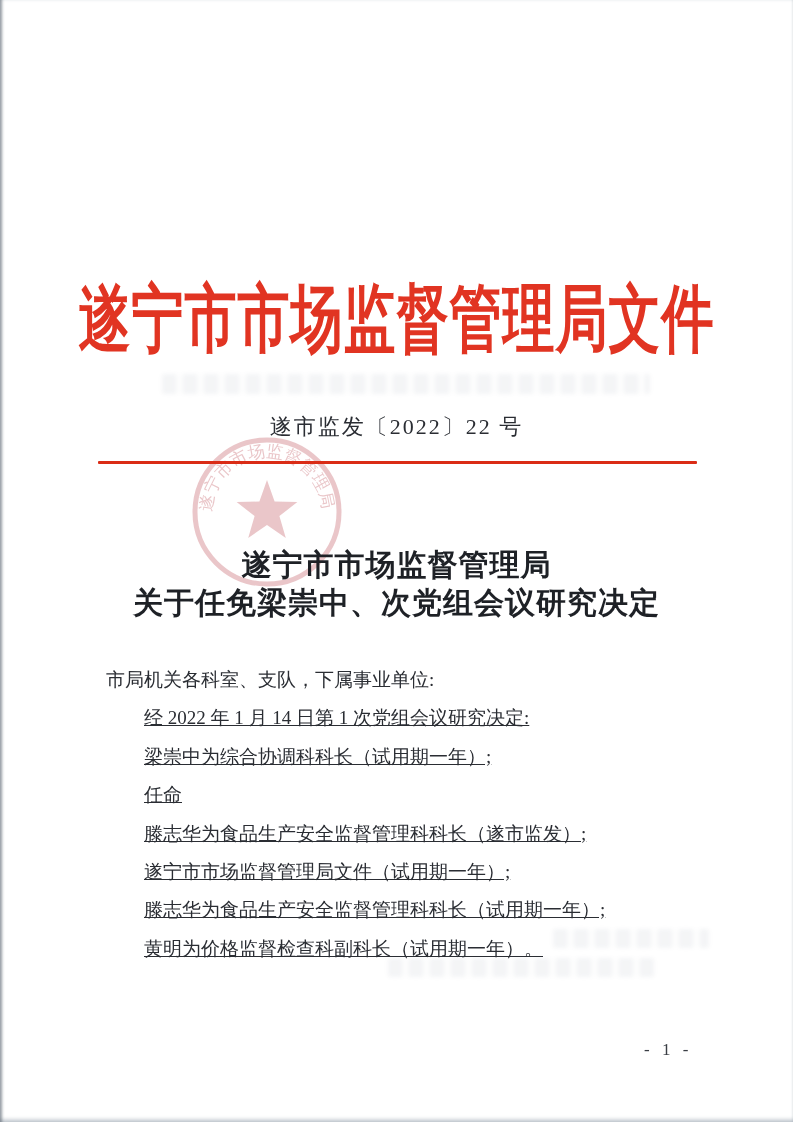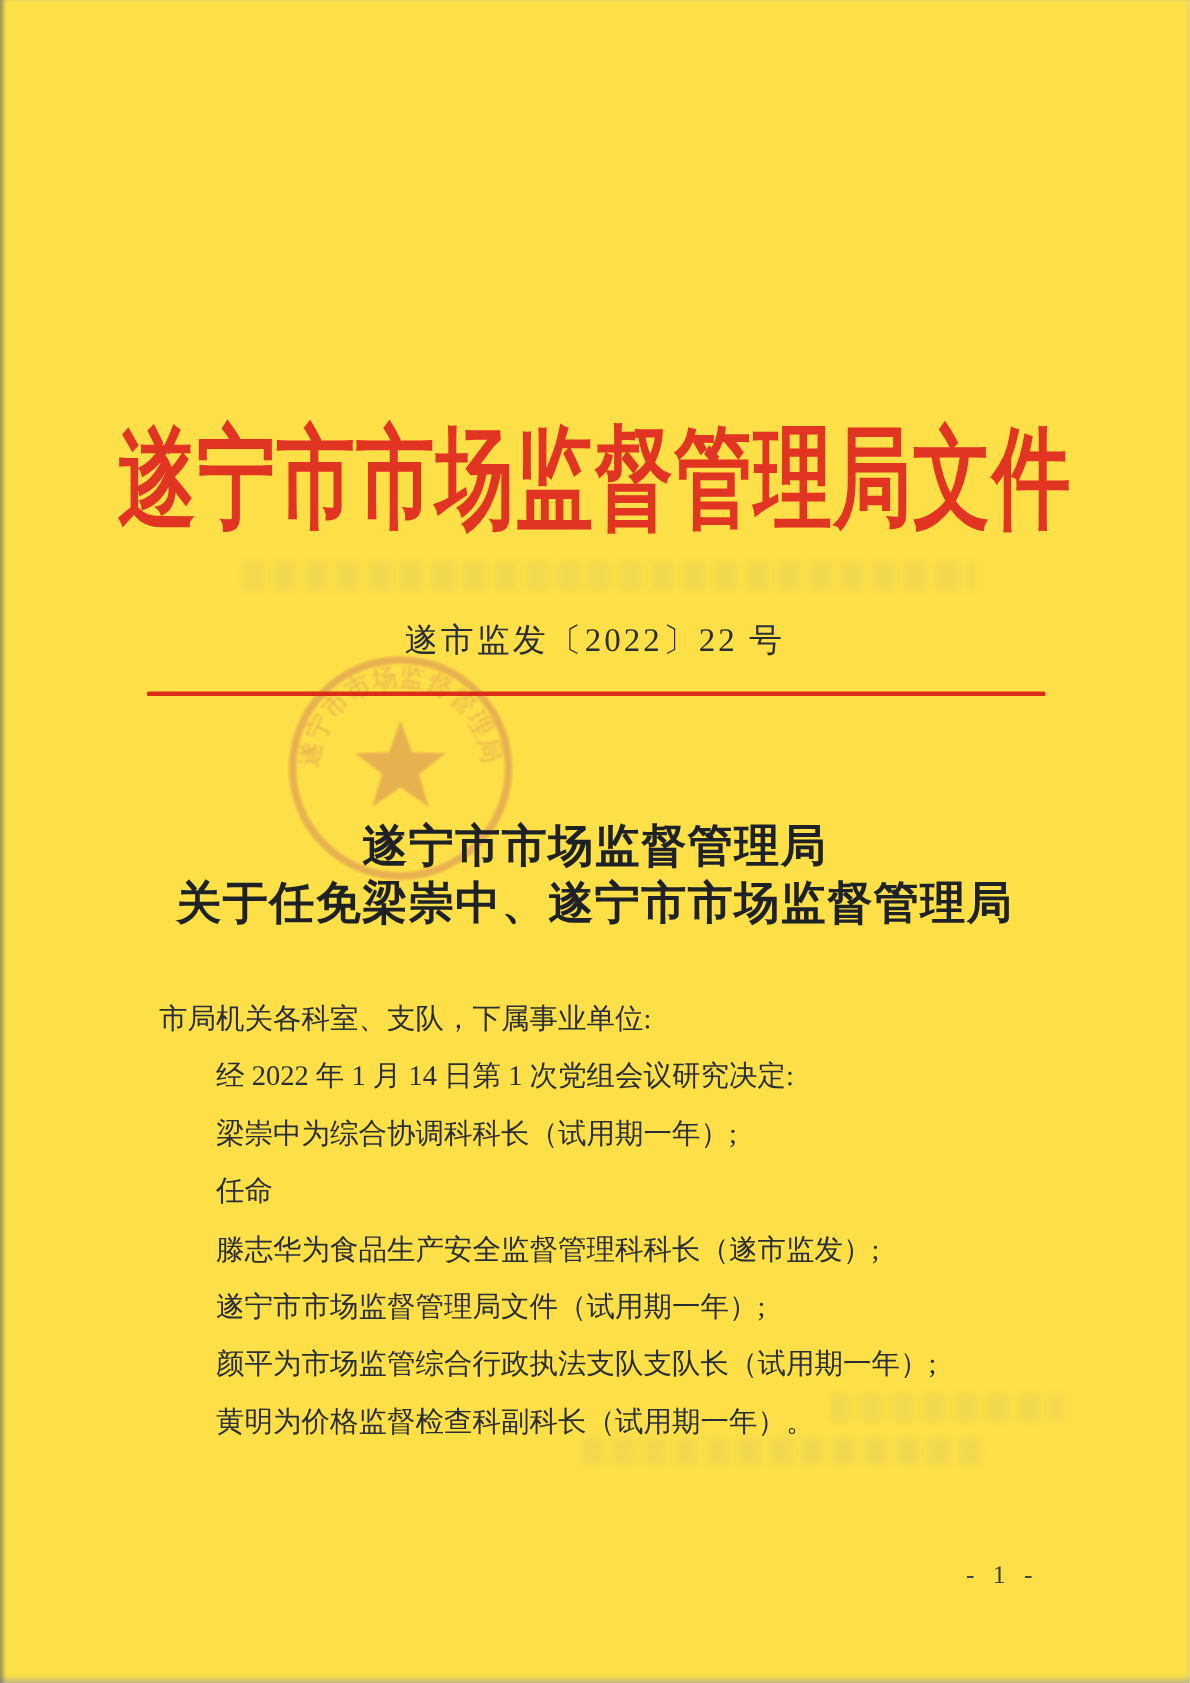--- a/index.html
+++ b/index.html
@@ -1,20 +1,20 @@
 <!DOCTYPE html>
 <html><head>
 <meta charset="utf-8">
 <style>
   html,body{margin:0;padding:0;background:#e8edf2;}
   .page{
     position:relative;
     width:793px;height:1122px;
     margin:0 auto;
-    background:#fde047;
+    background:#ffffff;
     overflow:hidden;
     font-family:"Liberation Serif","DejaVu Serif",serif;
     color:#24272c;
     box-shadow:inset 5px 0 3px -3px rgba(90,100,112,.65),
                inset -3px 0 3px -3px rgba(140,150,160,.4),
                inset 0 -6px 4px -4px rgba(150,160,172,.7),
                inset 0 3px 3px -3px rgba(170,180,190,.35);
   }
   
   .banner{
@@ -57,21 +57,21 @@
     color:#1e2126;
     z-index:2;
   }
   .body-block{
     position:absolute;top:661px;left:106px;width:600px;
     font-size:19px;line-height:38.4px;
     color:#2a2d33;
     z-index:2;
   }
   .body-block p{margin:0;white-space:nowrap;}
-  .body-block p.indent{text-indent:2em;}
+  .body-block p.indent{text-indent:2em;text-decoration:underline;}
   .page-number{
     position:absolute;top:1040px;left:644px;
     font-size:17px;letter-spacing:4px;
     color:#3a3e44;
   }
   
   .smudge{
     position:absolute;
     background:repeating-linear-gradient(90deg,
       rgba(120,130,150,.28) 0 14px,
@@ -100,31 +100,31 @@
     <circle cx="82" cy="78" r="72" fill="none" stroke="#c25a62" stroke-width="5"></circle>
     <polygon points="82,46 89.6,67.5 112.4,68.1 94.4,82 100.8,103.9 82,91 63.2,103.9 69.6,82 51.6,68.1 74.4,67.5" fill="#c25a62"></polygon>
     <path id="sealArc" d="M 27,78 A 55,55 0 1 1 137,78" fill="none"></path>
     <text font-size="17" fill="#c25a62" font-family="Liberation Serif, DejaVu Serif, serif">
       <textPath href="#sealArc" startOffset="0">遂宁市市场监督管理局</textPath>
     </text>
   </svg>
 
   <div class="title-block">
     <div>遂宁市市场监督管理局</div>
-    <div>关于任免梁崇中、遂宁市市场监督管理局</div>
+    <div>关于任免梁崇中、次党组会议研究决定</div>
   </div>
 
   <div class="body-block">
     <p>市局机关各科室、支队，下属事业单位:</p>
     <p class="indent">经 2022 年 1 月 14 日第 1 次党组会议研究决定:</p>
     <p class="indent">梁崇中为综合协调科科长（试用期一年）;</p>
     <p class="indent">任命</p>
     <p class="indent">滕志华为食品生产安全监督管理科科长（遂市监发）;</p>
     <p class="indent">遂宁市市场监督管理局文件（试用期一年）;</p>
-    <p class="indent">颜平为市场监管综合行政执法支队支队长（试用期一年）;</p>
+    <p class="indent">滕志华为食品生产安全监督管理科科长（试用期一年）;</p>
     <p class="indent">黄明为价格监督检查科副科长（试用期一年）。</p>
   </div>
 
   <div class="smudge s1"></div>
   <div class="smudge s2"></div>
   <div class="smudge s3"></div>
 
   <div class="page-number">- 1 -</div>
 
 </div>

